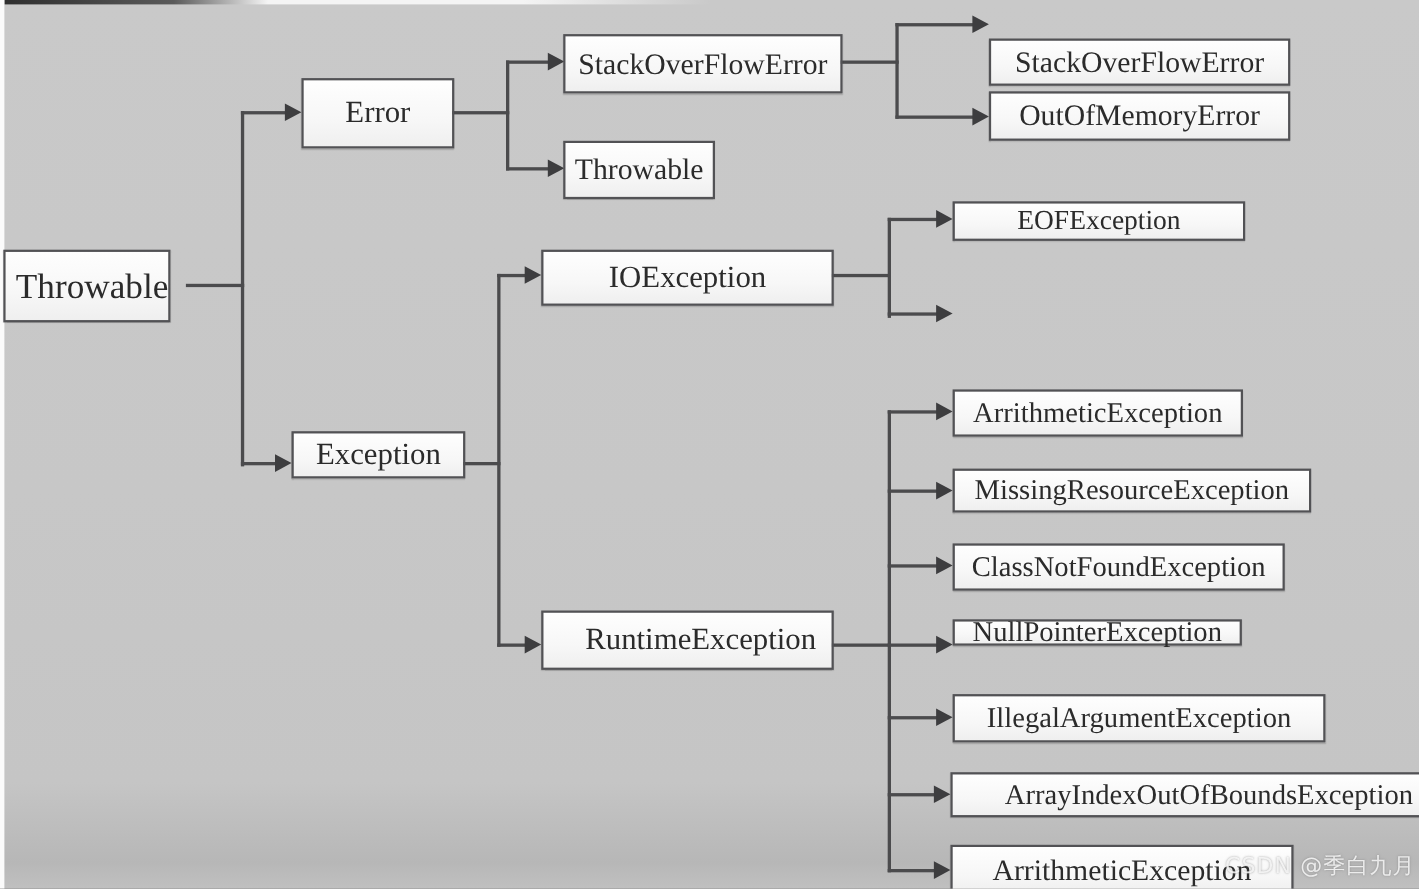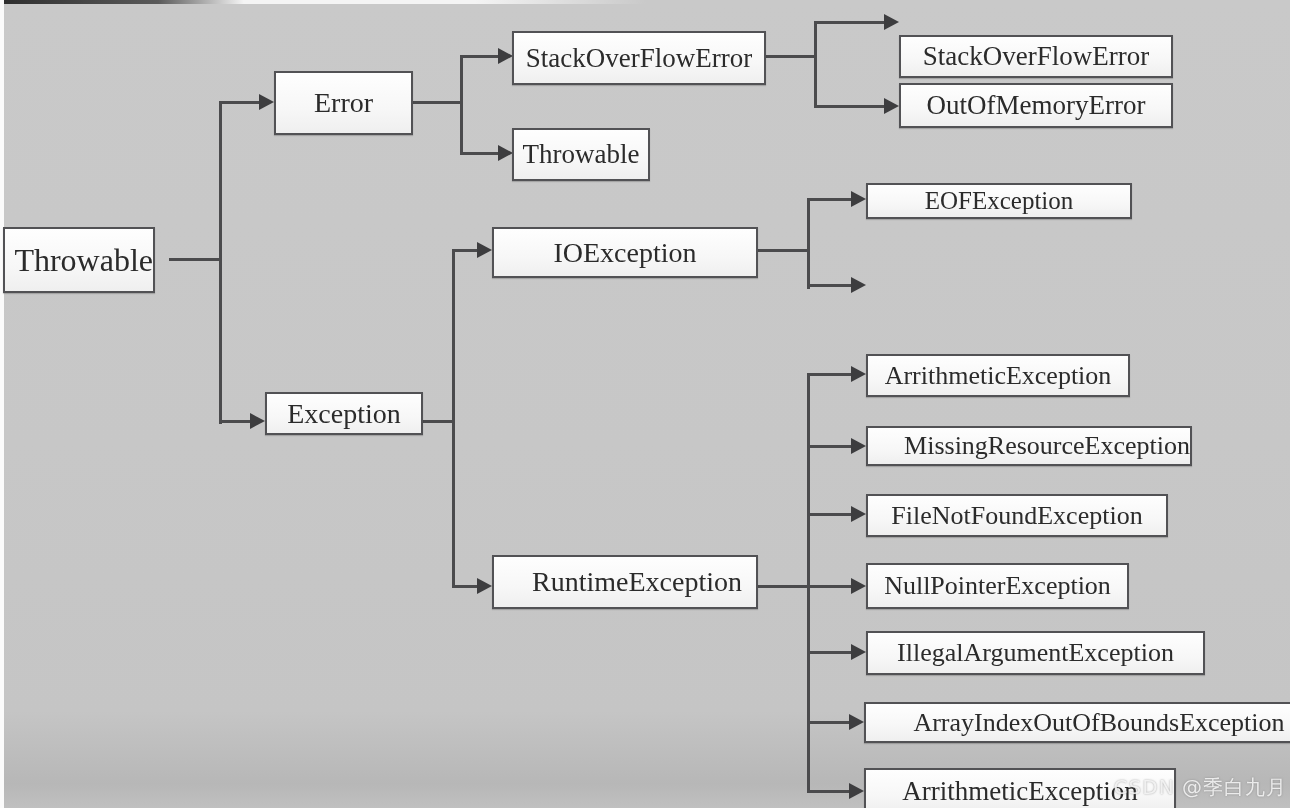--- a/index.html
+++ b/index.html
@@ -137,29 +137,29 @@
     </div>
 
   <div class="node" style="left:492px;top:555px;width:266px;height:54px;font-size:28px;padding-left:24px;">
       <span>RuntimeException</span>
     </div>
 
   <div class="node" style="left:866px;top:354px;width:264px;height:43px;font-size:26px;">
       <span>ArrithmeticException</span>
     </div>
 
-  <div class="node" style="left:866px;top:426px;width:326px;height:40px;font-size:26px;justify-content:flex-end;">
+  <div class="node" style="left:866px;top:426px;width:326px;height:40px;font-size:26px;">
       <span>MissingResourceException</span>
     </div>
 
   <div class="node" style="left:866px;top:494px;width:302px;height:43px;font-size:26px;">
-      <span>FileNotFoundException</span>
+      <span>ClassNotFoundException</span>
     </div>
 
-  <div class="node" style="left:866px;top:563px;width:263px;height:46px;font-size:26px;">
+  <div class="node" style="left:866px;top:563px;width:263px;height:24px;font-size:26px;">
       <span>NullPointerException</span>
     </div>
 
   <div class="node" style="left:866px;top:631px;width:339px;height:44px;font-size:26px;">
       <span>IllegalArgumentException</span>
     </div>
 
   <div class="node" style="left:864px;top:702px;width:470px;height:41px;font-size:26px;">
       <span>ArrayIndexOutOfBoundsException</span>
     </div>

